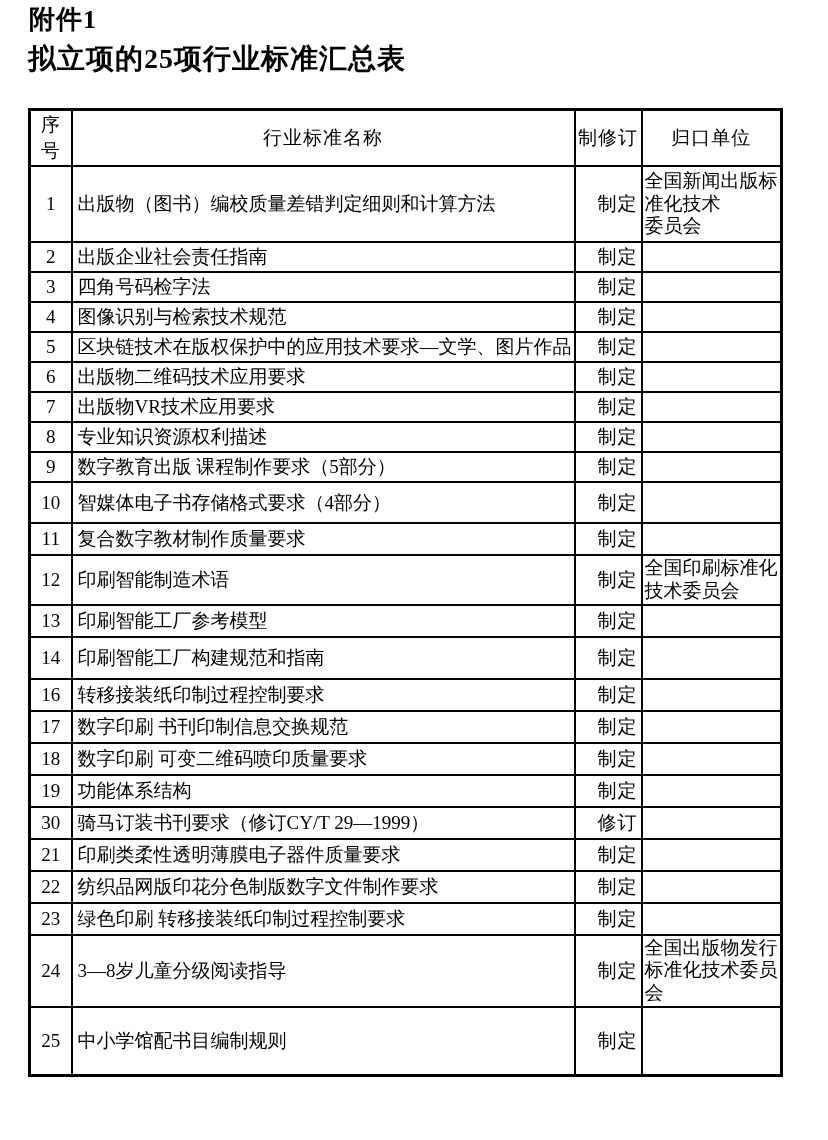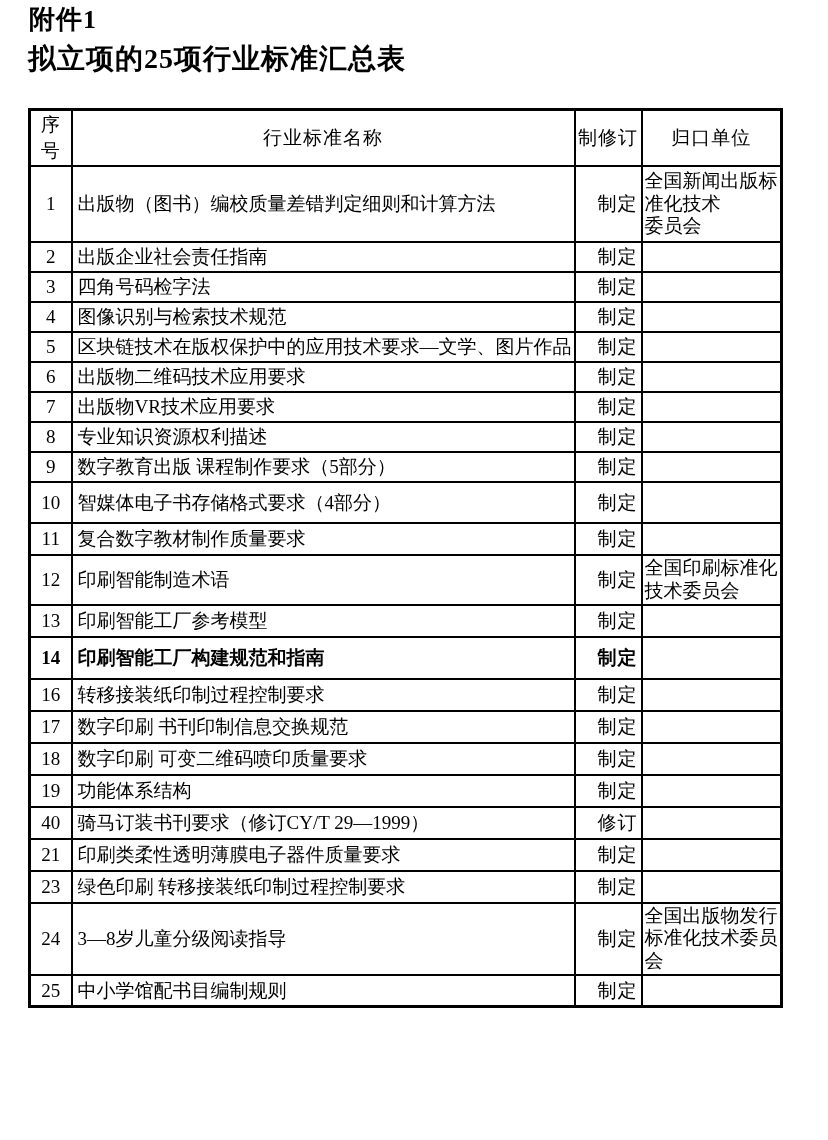--- a/index.html
+++ b/index.html
@@ -59,21 +59,21 @@
   .c-name { text-align: left; padding: 2px 2px 2px 5px; line-height: 1.25; }
   .c-type { text-align: center; letter-spacing: 1px; padding-left: 20px; }
   .c-unit { text-align: left; white-space: pre-line; line-height: 1.2; padding: 1px 2px; }
 
   
   .std-table tbody tr { height: 32px; }
   .std-table tbody tr:nth-child(1)  { height: 76px; }
   .std-table tbody tr:nth-child(n+2):nth-child(-n+9) { height: 28px; }
   .std-table tbody tr:nth-child(10) { height: 41px; }
   .std-table tbody tr:nth-child(12) { height: 48px; }
-  .std-table tbody tr:nth-child(14) { height: 42px; font-weight: bold; }
+  .std-table tbody tr:nth-child(14) { height: 42px; }
   .std-table tbody tr:nth-child(24) { height: 69px; }
 </style>
 </head>
 <body>
 
 <div class="page">
   <div class="attachment">附件1</div>
 
   <div class="title">拟立项的25项行业标准汇总表</div>
 
@@ -198,28 +198,34 @@
           <td class="c-type">制定</td>
           <td class="c-unit"></td>
         </tr>
         <tr>
           <td class="c-no">19</td>
           <td class="c-name">功能体系结构</td>
           <td class="c-type">制定</td>
           <td class="c-unit"></td>
         </tr>
         <tr>
-          <td class="c-no">40</td>
+          <td class="c-no">30</td>
           <td class="c-name">骑马订装书刊要求（修订CY/T 29—1999）</td>
           <td class="c-type">修订</td>
           <td class="c-unit"></td>
         </tr>
         <tr>
           <td class="c-no">21</td>
           <td class="c-name">印刷类柔性透明薄膜电子器件质量要求</td>
+          <td class="c-type">制定</td>
+          <td class="c-unit"></td>
+        </tr>
+        <tr>
+          <td class="c-no">22</td>
+          <td class="c-name">纺织品网版印花分色制版数字文件制作要求</td>
           <td class="c-type">制定</td>
           <td class="c-unit"></td>
         </tr>
         <tr>
           <td class="c-no">23</td>
           <td class="c-name">绿色印刷 转移接装纸印制过程控制要求</td>
           <td class="c-type">制定</td>
           <td class="c-unit"></td>
         </tr>
         <tr>

